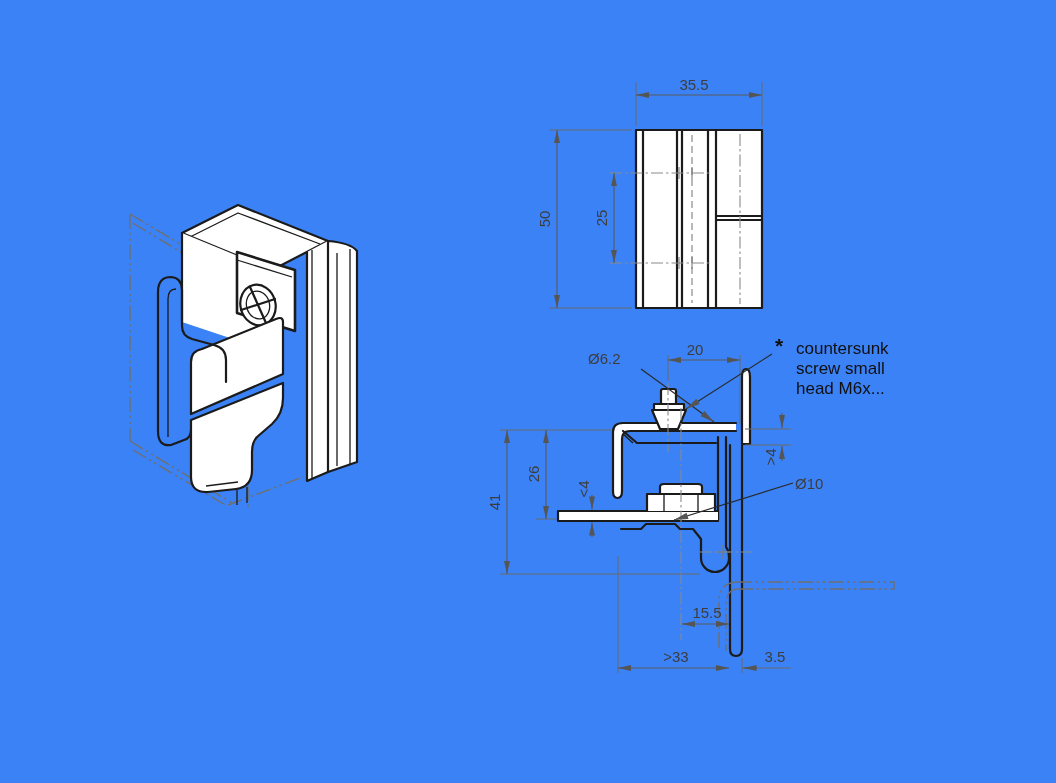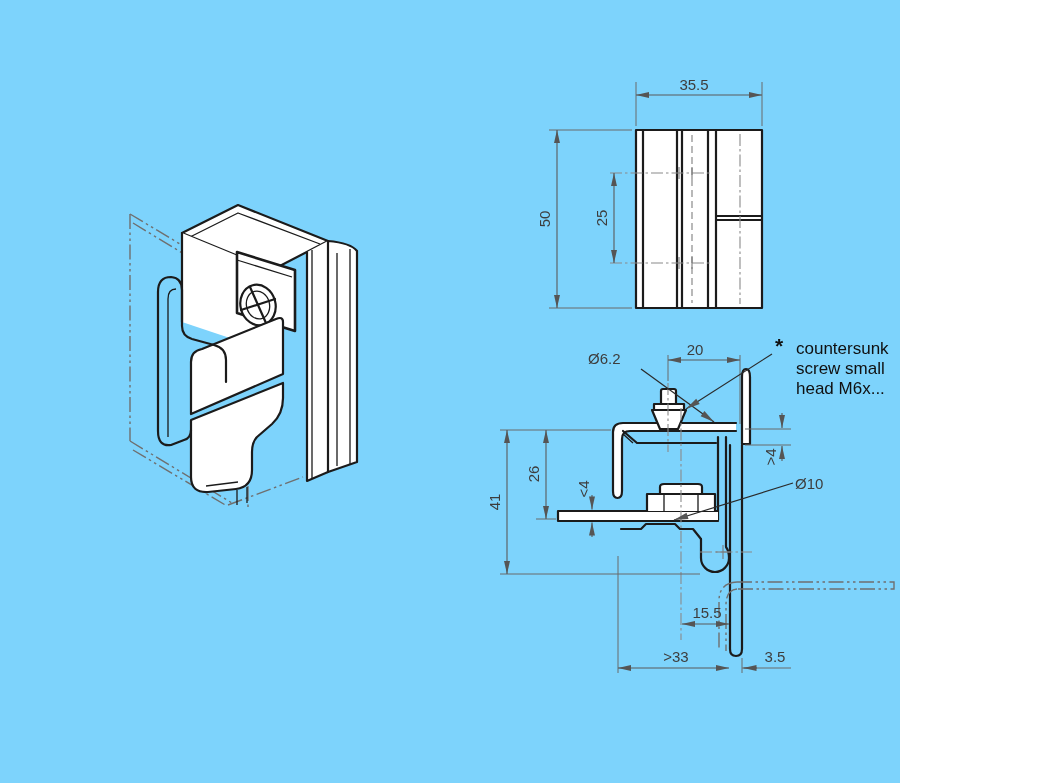--- a/index.html
+++ b/index.html
@@ -1,16 +1,16 @@
 <!DOCTYPE html>
 <html><head>
 <meta charset="utf-8">
 <style>
   html,body{margin:0;padding:0;background:#fff;}
-  .canvas{position:relative;width:900px;height:783px;background:#7dd3fc;overflow:hidden;
+  .canvas{position:relative;width:1056px;height:783px;background:#3b82f6;overflow:hidden;
           font-family:"Liberation Sans",sans-serif;}
   svg{display:block}
   .k{stroke:#1b1b1b;fill:none;stroke-width:2.2;stroke-linejoin:round;stroke-linecap:round}
   .kf{fill:#fff}
   .k26{stroke-width:2.6}
   .t{stroke:#1b1b1b;fill:none;stroke-width:1.3;stroke-linejoin:round}
   .d{stroke:#5a5a5a;fill:none;stroke-width:1.1}
   .e{stroke:#6a6a6a;fill:none;stroke-width:1}
   .c{stroke:#8a8a8a;fill:none;stroke-width:1.1;stroke-dasharray:12 3 2.5 3}
   .hd{stroke:#8a8a8a;fill:none;stroke-width:1.2;stroke-dasharray:7 4}

